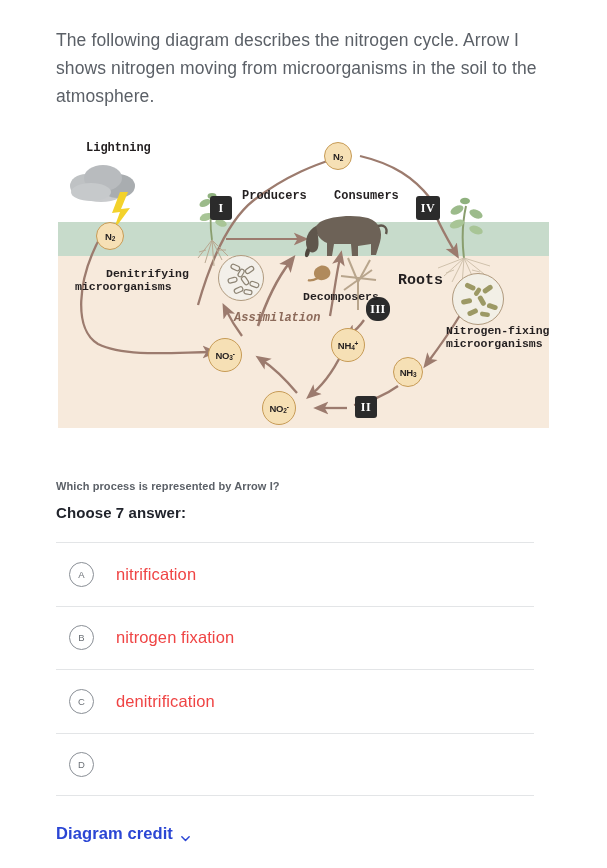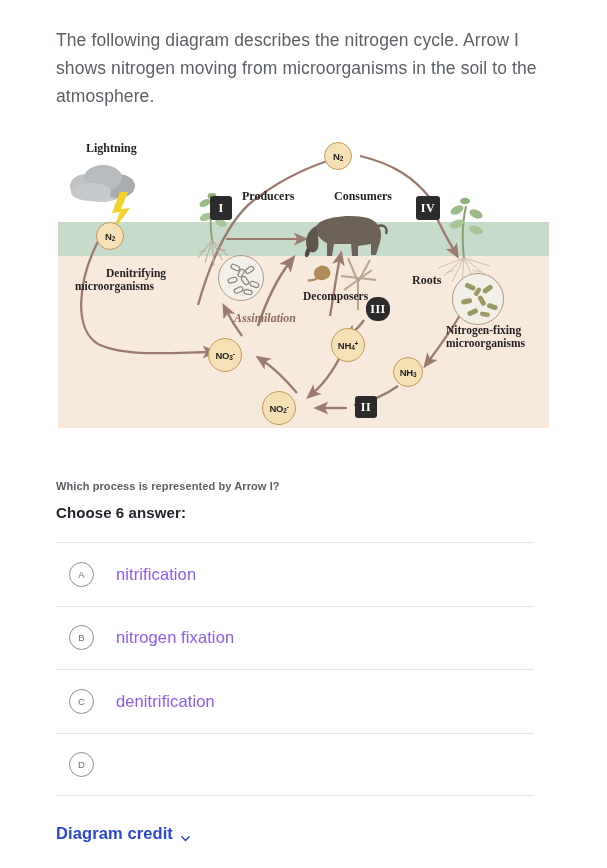--- a/index.html
+++ b/index.html
@@ -30,21 +30,21 @@
     overflow: hidden;
   }
   .sky  { position:absolute; left:0; top:0; width:100%; height:92px; background:#ffffff; }
   .grass{ position:absolute; left:0; top:92px; width:100%; height:34px; background:#c7dbcb; }
   .soil { position:absolute; left:0; top:126px; width:100%; height:172px; background:#f7eadc; }
 
   .dg-svg { position:absolute; left:0; top:0; width:491px; height:298px; }
 
   .lbl {
     position: absolute;
-    font-family: Liberation Serif, serif;
+    font-family: Liberation Mono, monospace;
     font-size: 11.5px;
     color: #231f20;
     font-weight: 700;
     white-space: nowrap;
     line-height: 13px;
     text-align: right;
   }
   .lbl.assim {
     color: #8c6a5a; font-style: italic; font-weight: 700; font-size: 12px;
   }
@@ -107,21 +107,21 @@
   .radio {
     width: 25px; height: 25px; border-radius: 50%;
     border: 1.5px solid #8a8f96;
     display: flex; align-items: center; justify-content: center;
     font-size: 9.5px; color: #6b7076; font-weight: 400;
     margin-left: 13px; flex: none;
     font-family: "Liberation Sans", sans-serif;
   }
   .choice-text {
     margin-left: 22px;
-    font-size: 16.5px; color: #8b5cf6; letter-spacing:.1px;
+    font-size: 16.5px; color: #ef4444; letter-spacing:.1px;
   }
 
   .credit {
     position: absolute; left: 56px; top: 824px;
     font-size: 16.5px; font-weight: 700; color: #2b46d4;
     display: flex; align-items: center; gap: 7px;
     cursor: pointer; letter-spacing: .1px;
   }
   .chev { display:inline-block; width:10px; height:10px; }
 </style>
@@ -298,27 +298,27 @@
     <div class="marker" style="left:308px; top:167px; width:24px; height:24px;border-radius:11px;">III</div>
     <div class="marker" style="left:285px; top:266px; width:22px; height:22px;margin-left:12px;">II</div>
 
     <div class="lbl" style="left:28px;  top:12px;  font-size:12px;">Lightning</div>
     <div class="lbl" style="left:184px; top:60px;  font-size:12px;">Producers</div>
     <div class="lbl" style="left:276px; top:60px;  font-size:12px;">Consumers</div>
     <div class="lbl" style="left:48px;  top:137px; font-size:11.5px;">Denitrifying</div>
     <div class="lbl" style="left:17px; top:150px; font-size:11.5px;">microorganisms</div>
     <div class="lbl assim" style="left:176px; top:182px;">Assimilation</div>
     <div class="lbl" style="left:245px; top:160px; font-size:11.5px;">Decomposers</div>
-    <div class="lbl" style="left:354px; top:144px; font-size:12px;">Roots</div>
+    <div class="lbl" style="left:340px; top:144px; font-size:15px;">Roots</div>
     <div class="lbl" style="left:388px; top:194px; font-size:11.5px;">Nitrogen-fixing</div>
     <div class="lbl" style="left:388px; top:207px; font-size:11.5px;">microorganisms</div>
   </div>
 
   <div class="question">Which process is represented by Arrow I?</div>
-  <div class="choose">Choose 6 answer:</div>
+  <div class="choose">Choose 7 answer:</div>
 
   <div class="choices">
     <div class="choice">
       <div class="radio">A</div>
       <div class="choice-text">nitrification</div>
     </div>
     <div class="choice">
       <div class="radio">B</div>
       <div class="choice-text">nitrogen fixation</div>
     </div>

